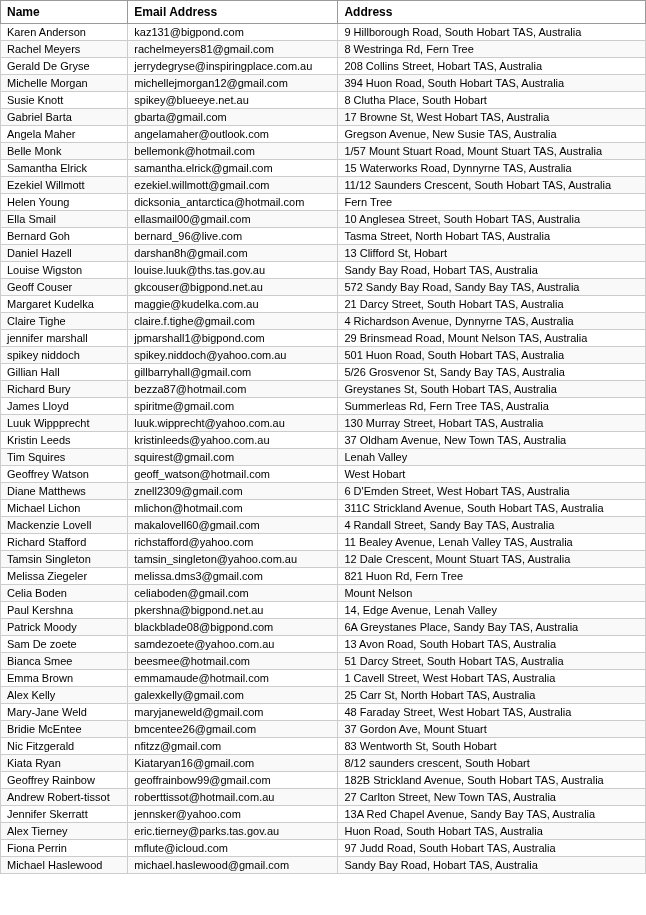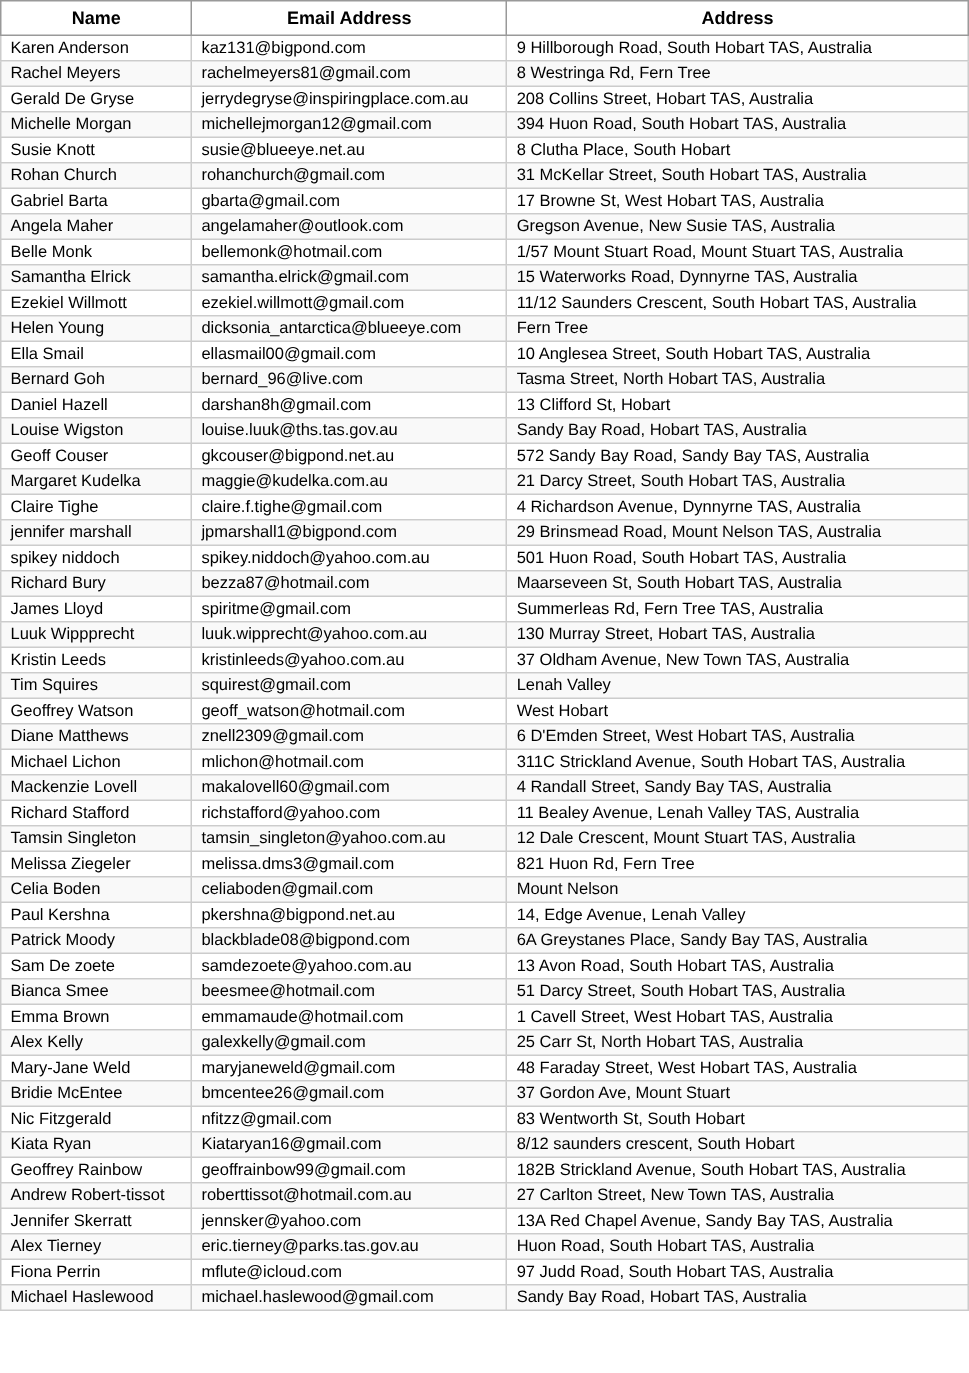--- a/index.html
+++ b/index.html
@@ -13,21 +13,21 @@
     table {
       width: 100%;
       border-collapse: collapse;
     }
     thead tr {
       background: #fff;
     }
     thead th {
       border: 1px solid #999;
       padding: 4px 6px;
-      text-align: center;
+      text-align: left;
       font-weight: bold;
       font-size: 12px;
     }
     tbody tr {
       background: #fff;
     }
     tbody tr:nth-child(even) {
       background: #f9f9f9;
     }
     tbody td {
@@ -64,27 +64,22 @@
         <td>jerrydegryse@inspiringplace.com.au</td>
         <td>208 Collins Street, Hobart TAS, Australia</td>
       </tr>
       <tr>
         <td>Michelle Morgan</td>
         <td>michellejmorgan12@gmail.com</td>
         <td>394 Huon Road, South Hobart TAS, Australia</td>
       </tr>
       <tr>
         <td>Susie Knott</td>
-        <td>susie@blueeye.net.au</td>
+        <td>spikey@blueeye.net.au</td>
         <td>8 Clutha Place, South Hobart</td>
-      </tr>
-      <tr>
-        <td>Rohan Church</td>
-        <td>rohanchurch@gmail.com</td>
-        <td>31 McKellar Street, South Hobart TAS, Australia</td>
       </tr>
       <tr>
         <td>Gabriel Barta</td>
         <td>gbarta@gmail.com</td>
         <td>17 Browne St, West Hobart TAS, Australia</td>
       </tr>
       <tr>
         <td>Angela Maher</td>
         <td>angelamaher@outlook.com</td>
         <td>Gregson Avenue, New Susie TAS, Australia</td>
@@ -99,21 +94,21 @@
         <td>samantha.elrick@gmail.com</td>
         <td>15 Waterworks Road, Dynnyrne TAS, Australia</td>
       </tr>
       <tr>
         <td>Ezekiel Willmott</td>
         <td>ezekiel.willmott@gmail.com</td>
         <td>11/12 Saunders Crescent, South Hobart TAS, Australia</td>
       </tr>
       <tr>
         <td>Helen Young</td>
-        <td>dicksonia_antarctica@blueeye.com</td>
+        <td>dicksonia_antarctica@hotmail.com</td>
         <td>Fern Tree</td>
       </tr>
       <tr>
         <td>Ella Smail</td>
         <td>ellasmail00@gmail.com</td>
         <td>10 Anglesea Street, South Hobart TAS, Australia</td>
       </tr>
       <tr>
         <td>Bernard Goh</td>
         <td>bernard_96@live.com</td>
@@ -148,23 +143,28 @@
         <td>jennifer marshall</td>
         <td>jpmarshall1@bigpond.com</td>
         <td>29 Brinsmead Road, Mount Nelson TAS, Australia</td>
       </tr>
       <tr>
         <td>spikey niddoch</td>
         <td>spikey.niddoch@yahoo.com.au</td>
         <td>501 Huon Road, South Hobart TAS, Australia</td>
       </tr>
       <tr>
+        <td>Gillian Hall</td>
+        <td>gillbarryhall@gmail.com</td>
+        <td>5/26 Grosvenor St, Sandy Bay TAS, Australia</td>
+      </tr>
+      <tr>
         <td>Richard Bury</td>
         <td>bezza87@hotmail.com</td>
-        <td>Maarseveen St, South Hobart TAS, Australia</td>
+        <td>Greystanes St, South Hobart TAS, Australia</td>
       </tr>
       <tr>
         <td>James Lloyd</td>
         <td>spiritme@gmail.com</td>
         <td>Summerleas Rd, Fern Tree TAS, Australia</td>
       </tr>
       <tr>
         <td>Luuk Wippprecht</td>
         <td>luuk.wipprecht@yahoo.com.au</td>
         <td>130 Murray Street, Hobart TAS, Australia</td>

